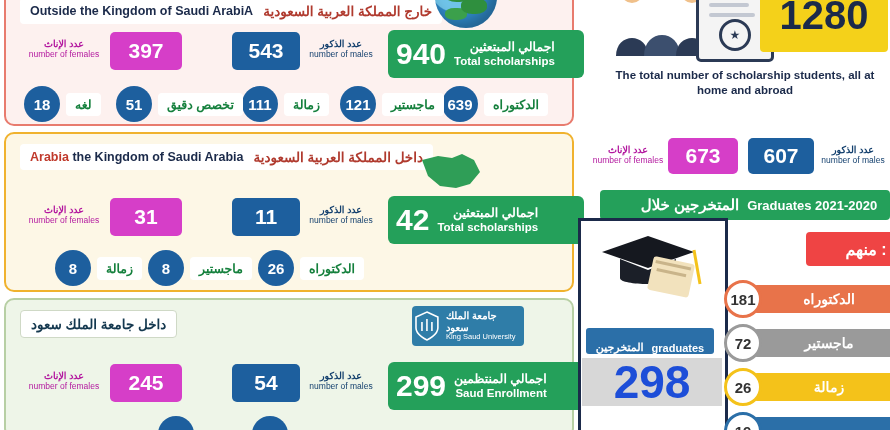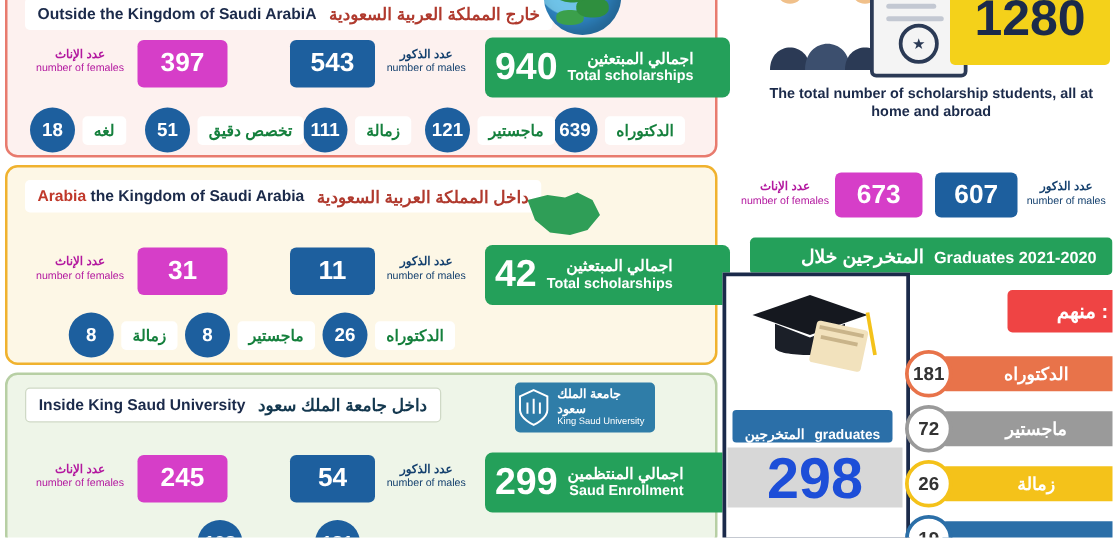--- a/index.html
+++ b/index.html
@@ -263,21 +263,20 @@
   <div class="circ">8</div>
   <div class="nm">ماجستير</div>
 </div>
 <div class="deg" style="left:55px;top:250px;">
   <div class="circ">8</div>
   <div class="nm">زمالة</div>
 </div>
 
 <div class="panel" id="panel-ksu">
   <div class="hdr">
-    <span class="en">Inside King Saud University</span>
     <span class="ar">داخل جامعة الملك سعود</span>
   </div>
 </div>
 
 <div class="ksu-logo">
   <svg width="26" height="30" viewBox="0 0 26 30">
     <path d="M13 1 L24 6 V17 C24 24 13 29 13 29 C13 29 2 24 2 17 V6 Z" fill="none" stroke="#ffffff" stroke-width="1.6"></path>
     <path d="M8 20 V11 M13 20 V8 M18 20 V11" stroke="#ffffff" stroke-width="1.6"></path>
   </svg>
   <div class="txt">

